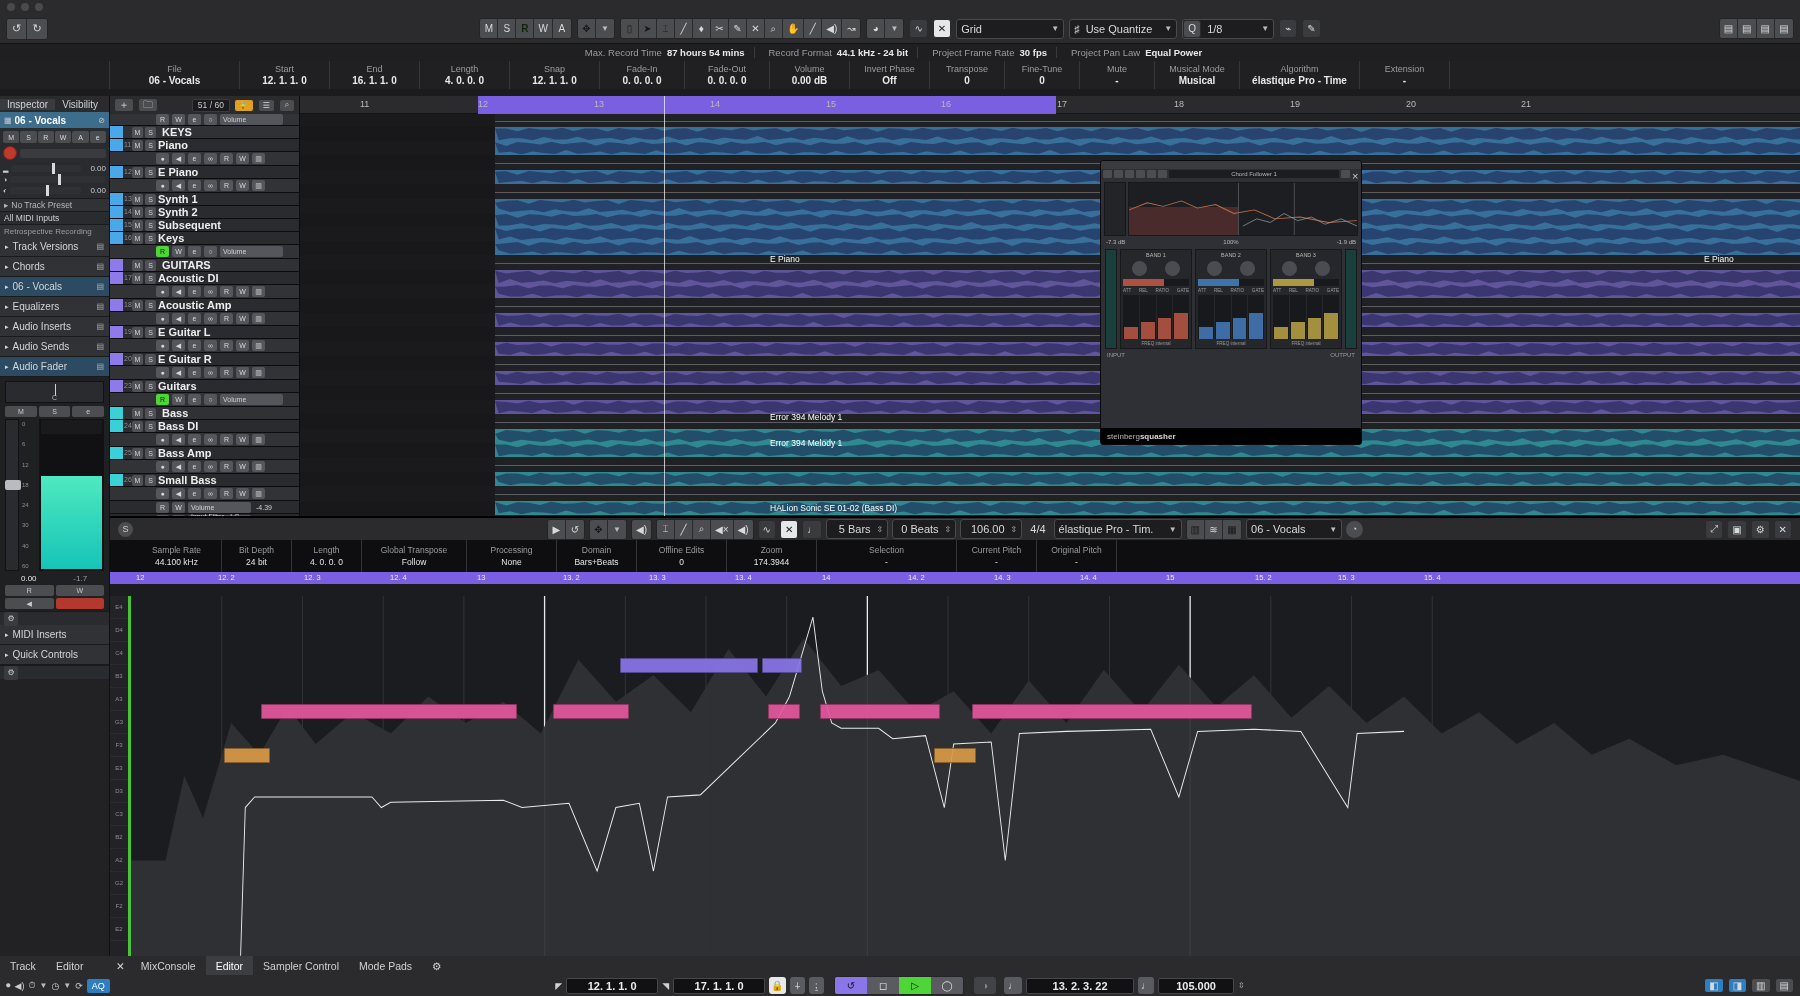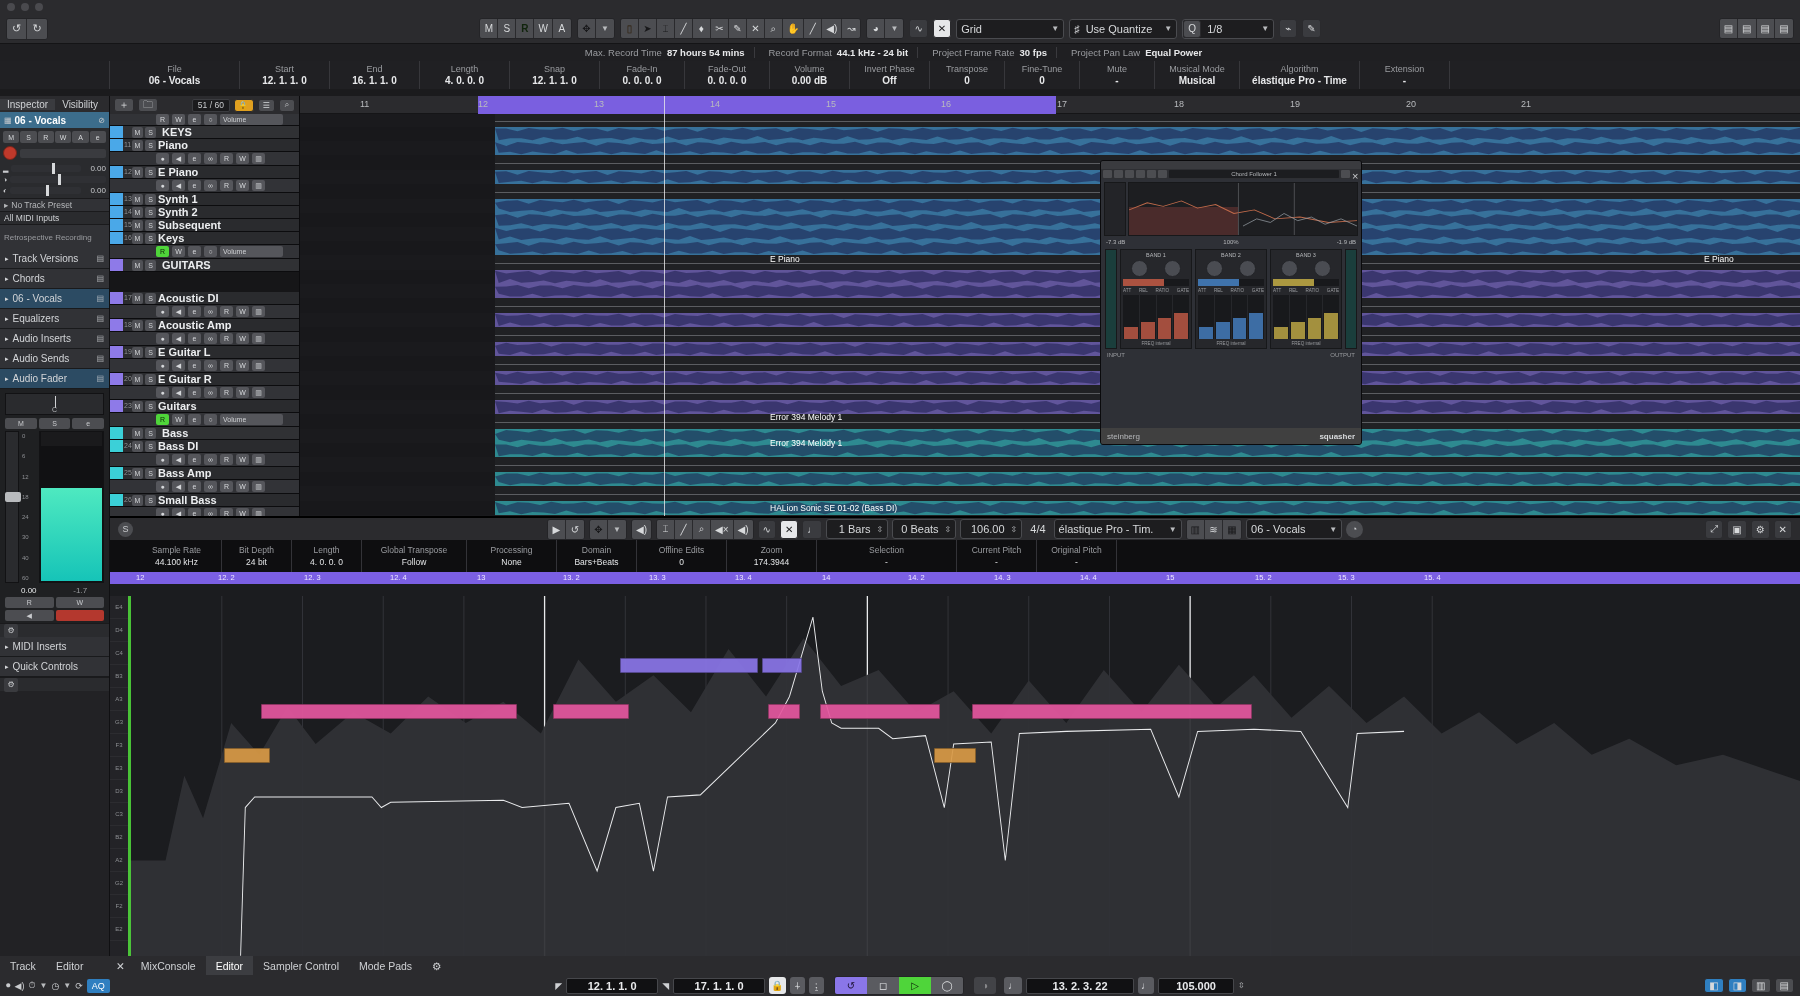--- a/index.html
+++ b/index.html
@@ -109,21 +109,21 @@
   .tbtn { width:26px;height:17px;background:#5a5b60;border-radius:3px;display:flex;align-items:center;justify-content:center;color:#e3e5e7;font-size:10px;}
   .tbtn.play{background:#4fd53a;color:#0d2108;}
   .tbtn.purple{background:#8a76e8;color:#1a1030;}
 
   
   .plugwin { position:absolute; left:1100px; top:160px; width:262px; height:285px; background:#26262a;
              border:1px solid #0a0a0c; border-radius:3px; overflow:hidden; }
   .plug-title{height:8px;background:#3a3b3f;}
   .plug-bar{height:10px;background:#2e2f33;display:flex;align-items:center;gap:2px;padding:0 2px;}
   .plug-body{position:absolute;top:18px;left:0;right:0;bottom:16px;background:#2e3036;}
-  .plug-foot{position:absolute;bottom:0;left:0;right:0;height:16px;background:#404040;display:flex;align-items:center;justify-content:space-between;padding:0 6px;font-size:8px;color:#b5b7ba;}
+  .plug-foot{position:absolute;bottom:0;left:0;right:0;height:16px;background:#000000;display:flex;align-items:center;justify-content:flex-start;padding:0 6px;font-size:8px;color:#b5b7ba;}
   .knob{width:17px;height:17px;border-radius:50%;background:#4a4c52;border:1px solid #232428;}
 
   .gearbtn{width:14px;height:14px;background:#3a3b3f;border-radius:2px;display:flex;align-items:center;justify-content:center;font-size:8px;}
 </style>
 </head>
 <body>
 
 <div class="titlebar">
   <div class="tl-dot"></div>
   <div class="tl-dot"></div>
@@ -328,21 +328,21 @@
       </div>
     </div>
 
     <div style="height:13px;background:#313236;display:flex;align-items:center;padding:0 4px;font-size:8.5px;color:#b5b7ba;border-top:1px solid #1a1a1c">
       <span style="margin-right:3px">▸</span>
       <span>No Track Preset</span>
     </div>
     <div style="height:13px;background:#2a2b2e;display:flex;align-items:center;padding:0 4px;font-size:8.5px;color:#cfd1d4;border-top:1px solid #1a1a1c">
       <span>All MIDI Inputs</span>
     </div>
-    <div style="height:13px;background:#313236;display:flex;align-items:center;padding:12px 4px;font-size:8px;color:#9a9ca0;border-top:1px solid #1a1a1c">
+    <div style="height:13px;background:#313236;display:flex;align-items:center;padding:0 4px;font-size:8px;color:#9a9ca0;border-top:1px solid #1a1a1c">
       <span>Retrospective Recording</span>
     </div>
 
     <div id="inspsections">
         <div class="insp-sec">
           <span class="tri">▸</span>
           <span>Track Versions</span>
           <span style="margin-left: auto; font-size: 8px; opacity: 0.75;">▤</span>
         </div>
         <div class="insp-sec">
@@ -546,21 +546,21 @@
           <div class="volfield">Volume</div>
         </div>
         <div class="track folder" style="height: 13px;">
           <div class="clr" style="background: rgb(142, 122, 232);"></div>
           <div class="ms">
             <div class="msb">M</div>
             <div class="msb">S</div>
           </div>
           <div class="tnm fold">GUITARS</div>
         </div>
-        <div class="track" style="height: 13px; margin-top: 20px;">
+        <div class="track" style="height: 13px;">
           <div class="clr" style="background: rgb(142, 122, 232);"></div>
           <div class="num" style="top: 2px;">17</div>
           <div class="ms">
             <div class="msb">M</div>
             <div class="msb">S</div>
           </div>
           <div class="tnm">Acoustic DI</div>
         </div>
         <div class="ctlrow" style="height: 14px;">
           <div class="cbx">●</div>
@@ -1092,21 +1092,21 @@
         <div class="btn sm">⌶</div>
         <div class="btn sm">╱</div>
         <div class="btn sm">⌕</div>
         <div class="btn sm">◀×</div>
         <div class="btn sm">◀)</div>
       </div>
       <div class="btn sm dark">∿</div>
       <div class="btn sm white">✕</div>
       <div class="btn sm dark">♩</div>
       <div class="combo" style="width:62px">
-        <span class="cv" style="text-align:right">1 Bars</span>
+        <span class="cv" style="text-align:right">5 Bars</span>
         <span class="caret">⇳</span>
       </div>
       <div class="combo" style="width:64px">
         <span class="cv" style="text-align:right">0 Beats</span>
         <span class="caret">⇳</span>
       </div>
       <div class="combo" style="width:62px">
         <span class="cv" style="text-align:right">106.00</span>
         <span class="caret">⇳</span>
       </div>

